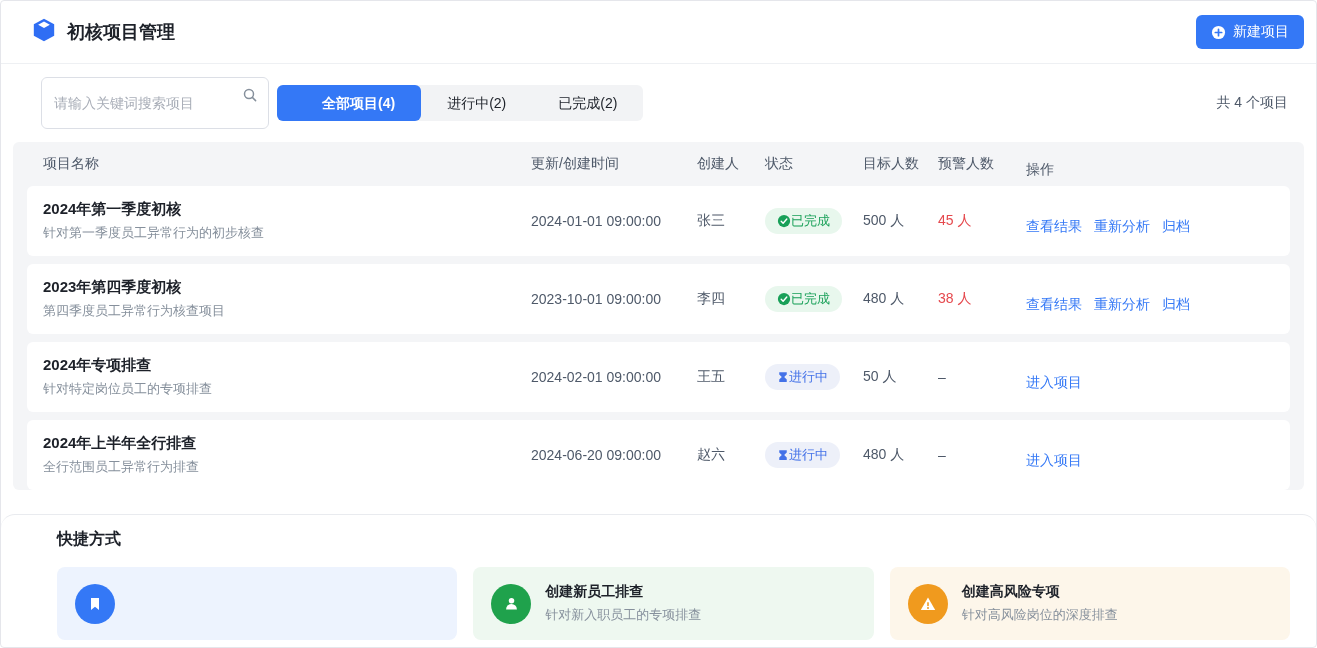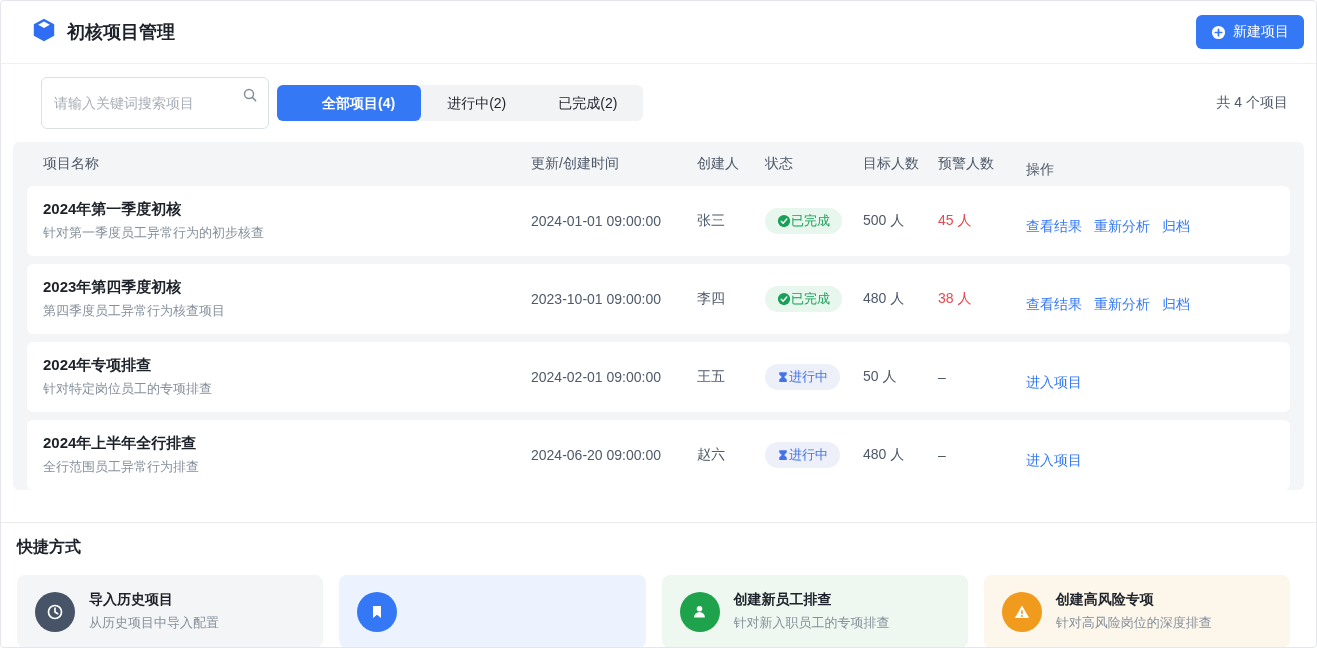--- a/index.html
+++ b/index.html
@@ -40,21 +40,21 @@
   .row-title { font-size: 15px; font-weight: 700; color: #1d2129; margin-bottom: 5px; }
   .row-desc { font-size: 13px; color: #86909c; }
   .warning-alert { color: #e5484d; }
   .link { color: #3478f6; font-size: 14px; text-decoration: none; cursor: pointer; white-space: nowrap; }
   .badge { display: inline-flex; align-items: center; border-radius: 999px; padding: 0 12px; height: 26px; font-size: 13px; }
   .badge .bicon { line-height: 0; }
   .badge-done { background: #e8f7ed; color: #18a058; }
   .badge-running { background: #edf0f9; color: #4472e8; }
 
   
-  .quick { margin-top: 32px; border-top: 1px solid #e9ebef; padding: 14px 26px 0 16px; }
+  .quick { margin-top: 24px; border-top: 1px solid #e9ebef; padding: 14px 26px 0 56px; border-radius: 14px; }
   .quick-title { font-size: 16px; font-weight: 700; color: #1d2129; }
   .qcards { display: flex; gap: 16px; margin-top: 17px; }
   .qcard { flex: 1; height: 73px; border-radius: 8px; display: flex; align-items: center; padding: 0 18px; gap: 14px; cursor: pointer; }
   .qicon { width: 40px; height: 40px; border-radius: 50%; display: flex; align-items: center; justify-content: center; flex: none; line-height: 0; }
   .qtitle { font-size: 14px; font-weight: 700; color: #1d2129; margin-bottom: 5px; }
   .qdesc { font-size: 13px; color: #86909c; }
 </style>
 </head>
 <body>
 
@@ -202,32 +202,20 @@
       <div class="cell c-actions">
         <a class="link">进入项目</a>
       </div>
     </div>
   </div>
 
   <div class="quick">
     <h2 class="quick-title">快捷方式</h2>
     <div class="qcards">
 
-      <div class="qcard" style="background: rgb(244, 245, 246);">
-        <span class="qicon" style="background: rgb(71, 84, 103);">
-          <svg width="18" height="18" viewBox="0 0 16 16" fill="none" stroke="#fff" stroke-width="1.5" stroke-linecap="round">
-              <circle cx="8" cy="8" r="5.8"></circle>
-              <path d="M8 4.6V8l2.4 1.5"></path>
-            </svg>
-        </span>
-        <div>
-          <div class="qtitle">导入历史项目</div>
-          <div class="qdesc">从历史项目中导入配置</div>
-        </div>
-      </div>
 
       <div class="qcard" style="background: rgb(237, 243, 254);">
         <span class="qicon" style="background: rgb(52, 120, 246);">
           <svg width="16" height="16" viewBox="0 0 16 16" fill="#fff">
               <path d="M4 2h8v12l-4-3.2L4 14Z"></path>
             </svg>
         </span>
       </div>
 
       <div class="qcard" style="background: rgb(238, 248, 240);">

